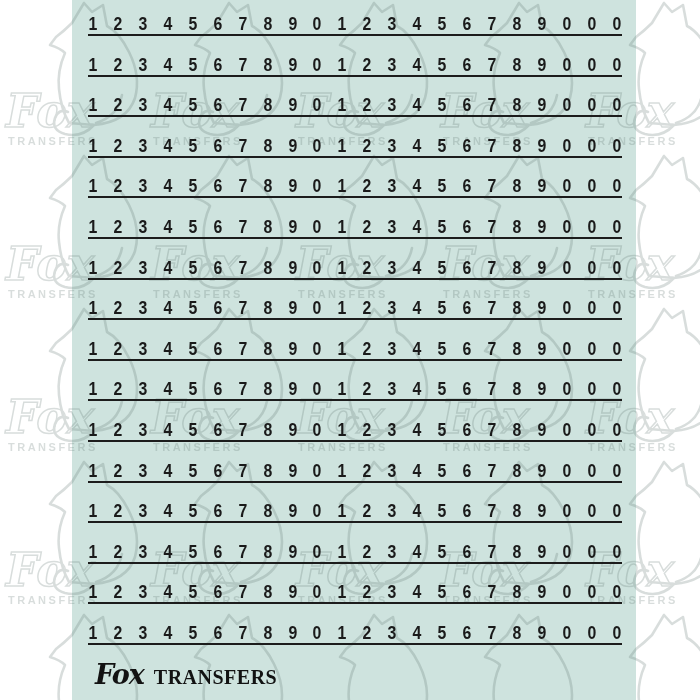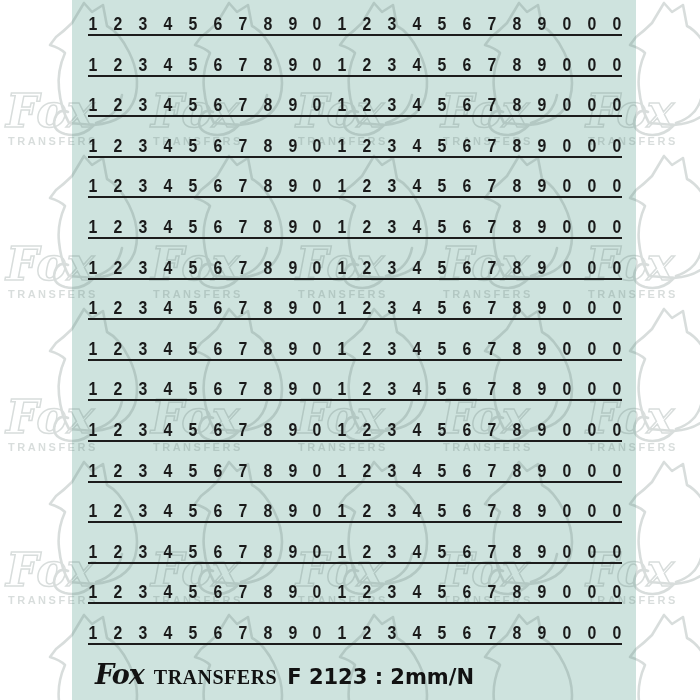--- a/index.html
+++ b/index.html
@@ -526,16 +526,15 @@
           <span class="digit">0</span>
           <span class="digit">0</span>
         </div>
         <div class="rule" style="background: rgb(28, 28, 28);"></div>
       </div>
     </div>
 
   <div class="footer" style="color: rgb(18, 18, 18);">
     <span class="f-script">Fox</span>
     <span class="f-caps">TRANSFERS</span>
-    <span class="f-code">F 2123 : 2mm/N</span>
   </div>
 
 </div>
 
 </body></html>

